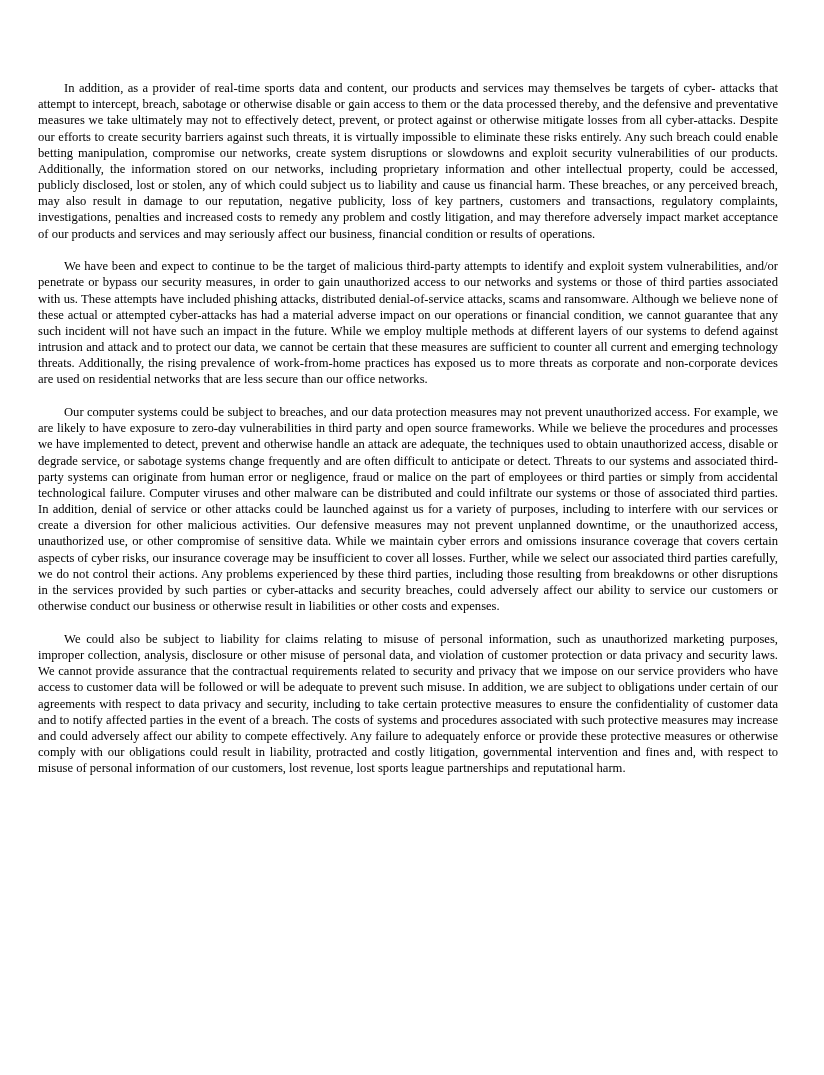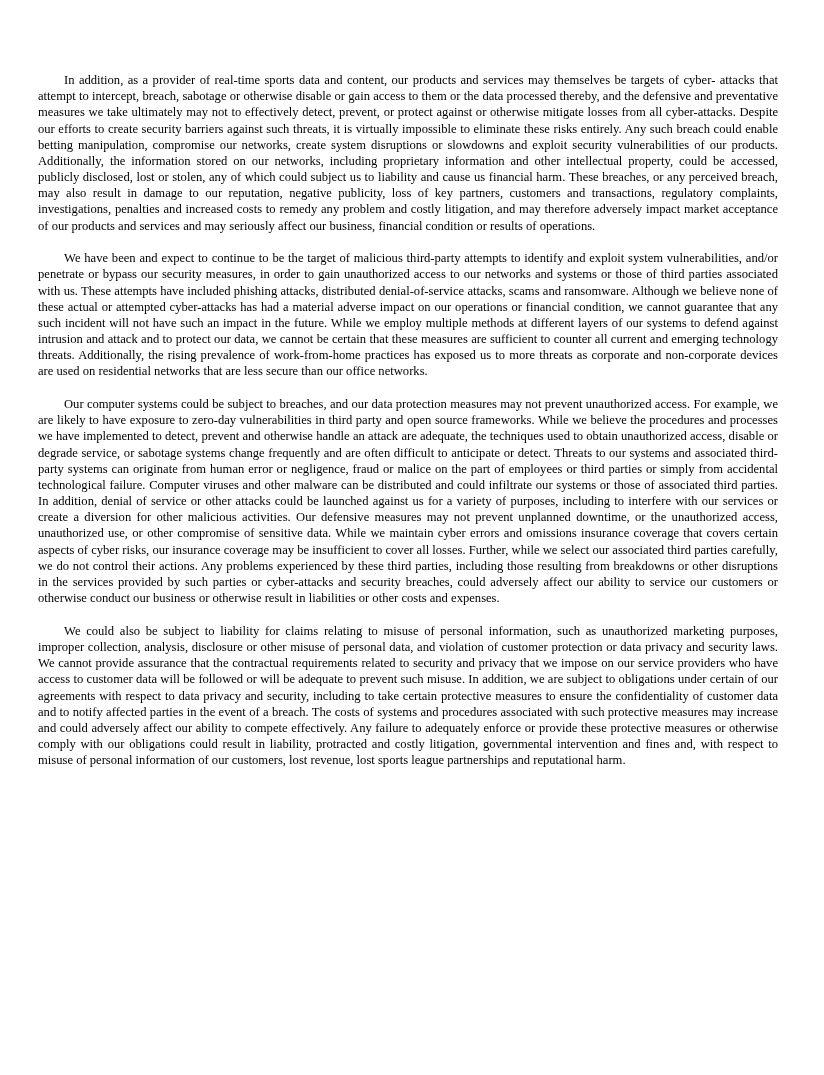--- a/index.html
+++ b/index.html
@@ -8,21 +8,21 @@
     background: #ffffff;
   }
   body {
     font-family: "Liberation Serif", "DejaVu Serif", serif;
     color: #000000;
   }
   .page {
     position: relative;
     width: 824px;
     height: 780px;
-    margin: 0 auto;
+    margin: 8px auto;
     background: #ffffff;
     box-sizing: border-box;
     padding: 72px 46px 56px 38px;
   }
   .doc-body {
     width: 740px;
   }
   .para {
     font-size: 12.6px;
     line-height: 1.285;

